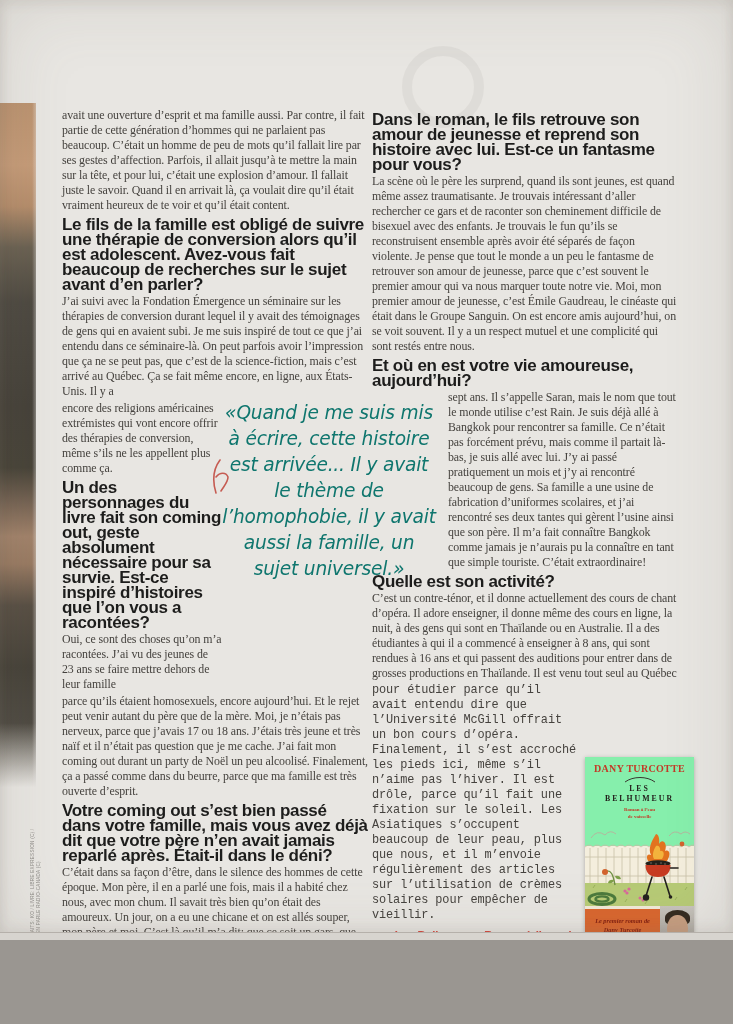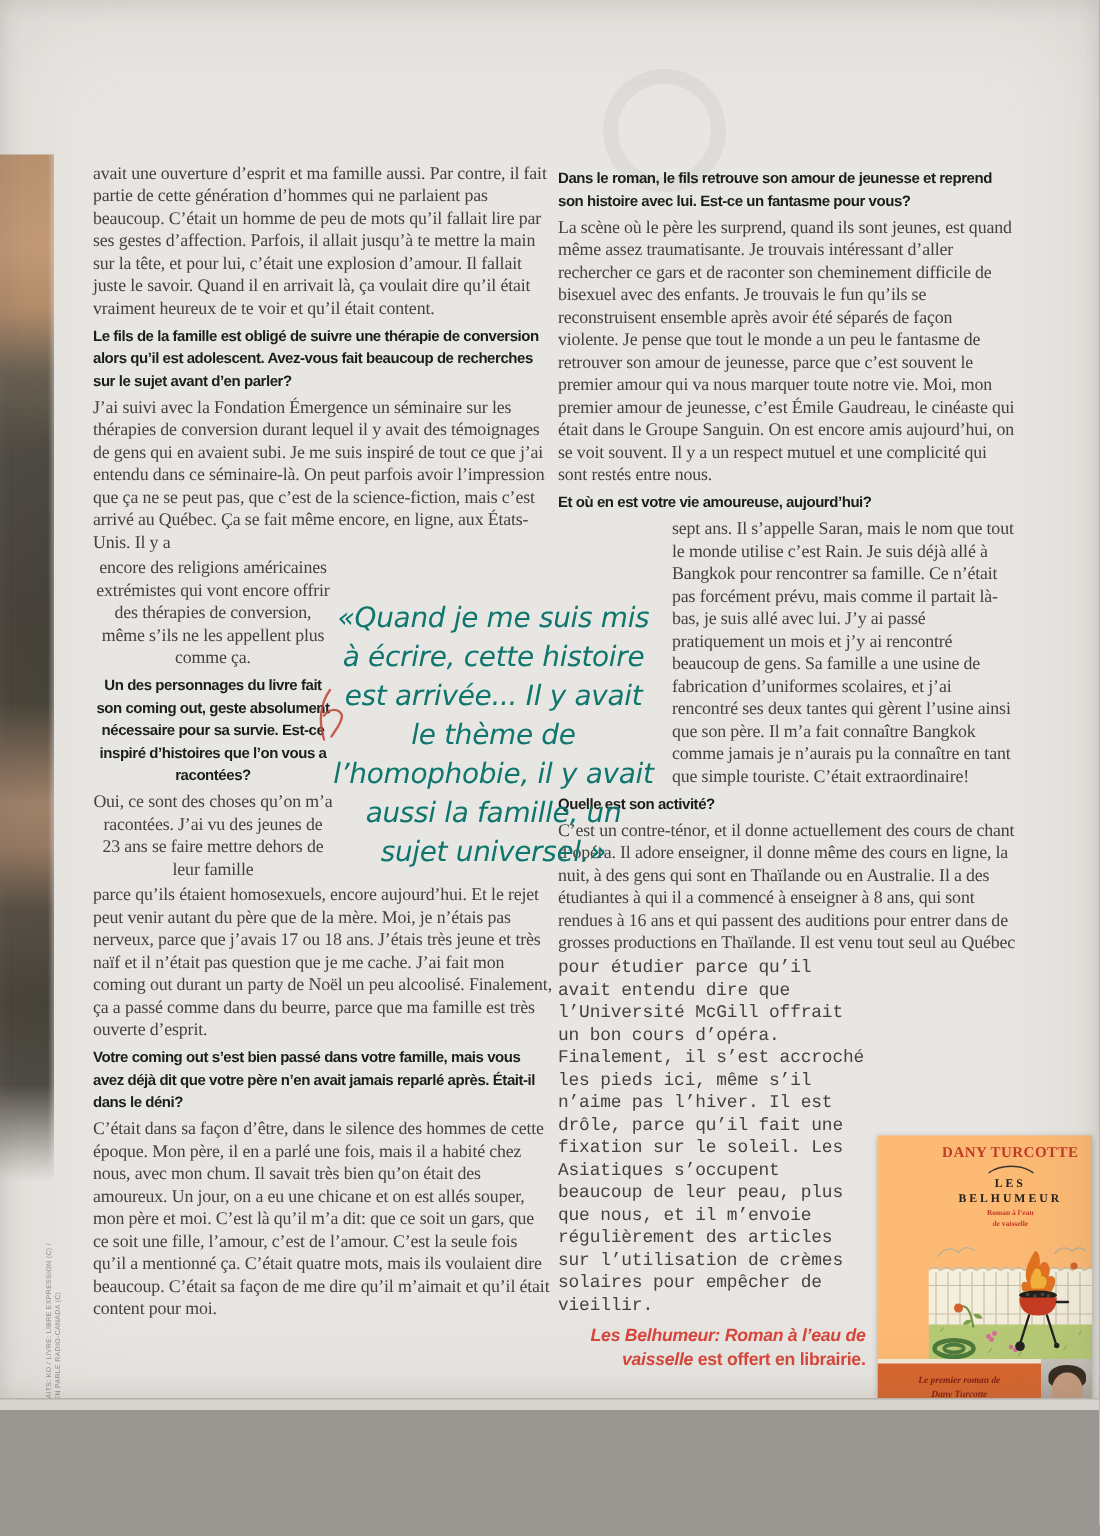--- a/index.html
+++ b/index.html
@@ -32,37 +32,37 @@
 
   
   .pen-mark{position:absolute;left:209px;top:458px;z-index:6;opacity:.85;}
 
   
   .col{position:absolute;top:108px;width:306px;z-index:3;}
   .col-left{left:62px;}
   .col-right{left:372px;}
 
   .body-text{font-size:11.9px;line-height:15px;letter-spacing:-.1px;color:#45423e;margin:0 0 2px;}
-  .question{font-family:"Liberation Sans",sans-serif;font-weight:bold;font-size:10px;line-height:15px;
+  .question{font-family:"Liberation Sans",sans-serif;font-weight:bold;font-size:17px;line-height:15px;
     letter-spacing:-.3px;color:#1d1d1c;margin:4px 0 2px;}
-  .narrow-l{width:160px;text-align:center;}
+  .narrow-l{width:160px;}
   .narrow-r{width:230px;margin-left:76px;}
   .narrow-book{width:205px;font-family:Liberation Mono, monospace;}
   .note{font-family:"Liberation Sans",sans-serif;font-weight:bold;font-size:11.8px;line-height:15.5px;
     letter-spacing:-.2px;margin-top:5px;width:205px;}
   .note .it{font-style:italic;}
 
   
   .pull-quote{position:absolute;left:221px;top:400px;width:216px;z-index:5;text-align:center;
     font-family:"DejaVu Sans",sans-serif;font-style:italic;font-size:18.6px;line-height:26px;
     letter-spacing:-.2px;color:#0f766e;}
 
   
-  .book{position:absolute;left:585px;top:757px;width:109px;height:211px;background:#fdba74;
-    box-shadow:0 1px 4px rgba(60,55,45,.35);z-index:6;overflow:hidden;padding-left:34px;}
+  .book{position:absolute;left:585px;top:757px;width:109px;height:211px;background:#86efac;
+    box-shadow:0 1px 4px rgba(60,55,45,.35);z-index:6;overflow:hidden;}
   .book-author{margin-top:6px;text-align:center;font-family:"Liberation Serif",serif;font-weight:bold;
     font-size:10px;letter-spacing:.3px;color:#c33a27;}
   .book-squiggle{display:block;margin:2px auto 0;}
   .book-title{ text-align:center;font-family:"Liberation Serif",serif;color:#23201c;font-size:7.8px;
     letter-spacing:2px;line-height:10px;font-weight:bold;}
   .book-sub{margin-top:3px;text-align:center;color:#c33a27;font-size:5px;line-height:6.5px;
     font-family:"Liberation Serif",serif;font-weight:bold;}
   .book-illus{display:block;margin-top:4px;}
   .book-bottom{position:absolute;left:0;right:0;bottom:0;height:62px;background:#f1ead8;}
   .book-photo{position:absolute;right:0;top:0;width:34px;height:62px;overflow:hidden;

